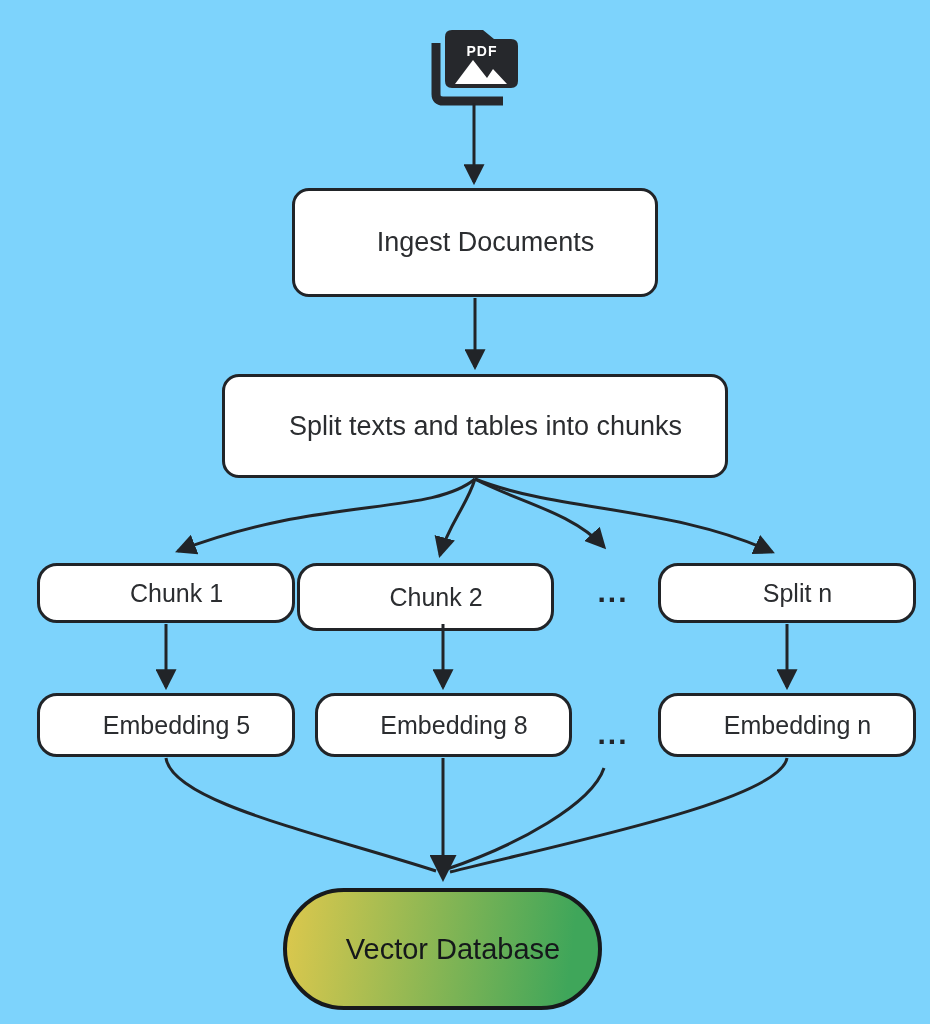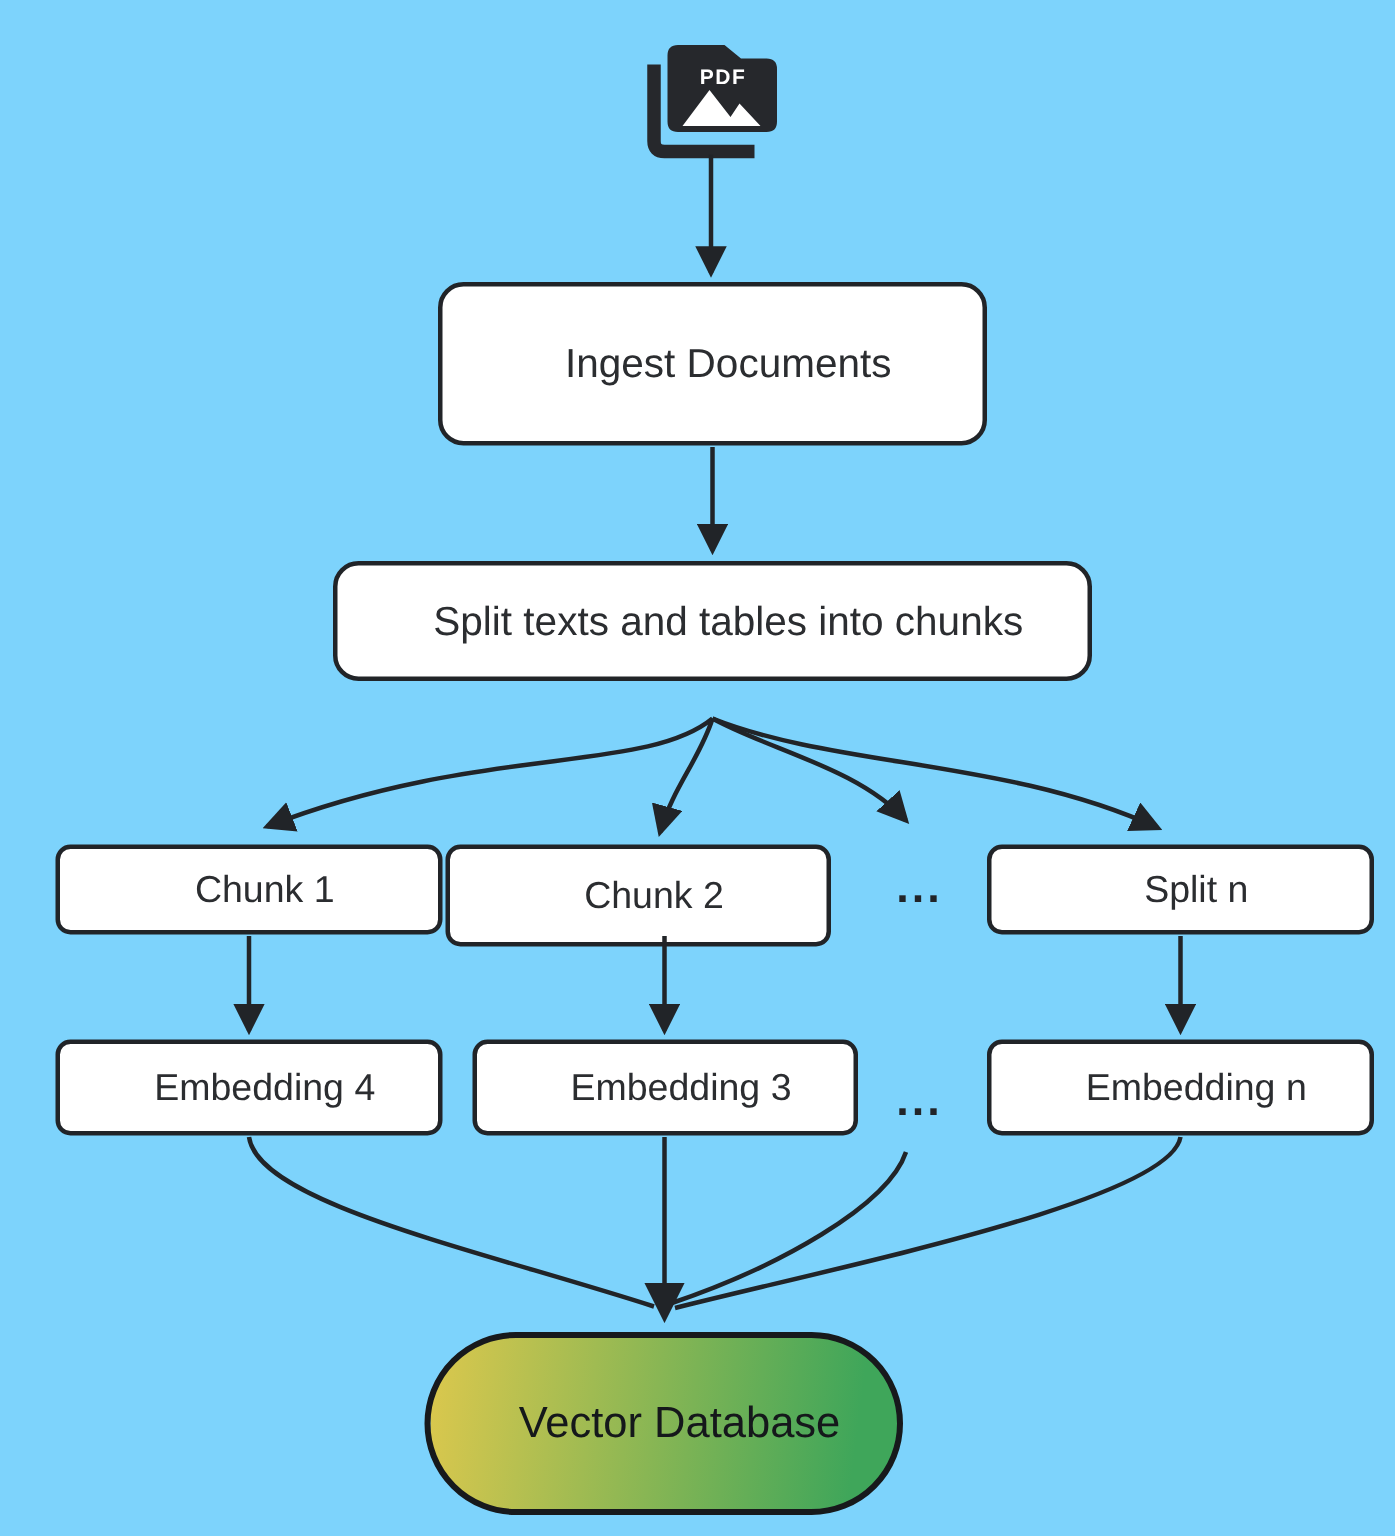--- a/index.html
+++ b/index.html
@@ -30,21 +30,21 @@
     position:absolute;z-index:2;
     display:flex;align-items:center;justify-content:center;
     background:var(--box-bg);
     border:3px solid var(--stroke);
     color:var(--text);
     box-sizing:border-box;
     text-align:left;
     padding-left:21px;
   }
   .node-lg{border-radius:17px;font-size:27px;border-width:3.5px;}
-  .node-sm{border-radius:10px;font-size:25px;}
+  .node-sm{border-radius:20px;font-size:25px;}
   .pill{
     border-radius:999px;
     border:4px solid #17191c;
     font-size:29px;font-weight:500;
     color:var(--pill-text);
     background:linear-gradient(97deg,var(--pill-gradient-start) 0%,var(--pill-gradient-end) 90%);
   }
   .dots{
     position:absolute;z-index:2;
     width:34px;text-align:center;
@@ -92,40 +92,40 @@
     <path class="arrow" d="M 166 758 C 172 802, 318 833, 436 871"></path>
     <path class="arrow" d="M 604 768 C 592 804, 518 845, 447 869"></path>
     <path class="arrow" d="M 787 758 C 780 800, 565 843, 450 872"></path>
     <path class="arrow" marker-end="url(#ahBig)" d="M 443 758 L 443 878"></path>
   </svg>
 
   <div class="node node-lg" style="left:292px;top:188px;width:366px;height:109px;">
     <span>Ingest Documents</span>
   </div>
 
-  <div class="node node-lg" style="left:222px;top:374px;width:506px;height:80px;">
+  <div class="node node-lg" style="left:222px;top:374px;width:506px;height:104px;">
     <span>Split texts and tables into chunks</span>
   </div>
 
   <div class="node node-sm" style="left:37px;top:563px;width:258px;height:60px;">
     <span>Chunk 1</span>
   </div>
   <div class="node node-sm" style="left:297px;top:563px;width:257px;height:68px;">
     <span>Chunk 2</span>
   </div>
   <div class="dots" style="left:596px;top:577px;">...</div>
   <div class="node node-sm" style="left:658px;top:563px;width:258px;height:60px;">
     <span>Split n</span>
   </div>
 
   <div class="node node-sm" style="left:37px;top:693px;width:258px;height:64px;">
-    <span>Embedding 4</span>
+    <span>Embedding 5</span>
   </div>
   <div class="node node-sm" style="left:315px;top:693px;width:257px;height:64px;">
-    <span>Embedding 3</span>
+    <span>Embedding 8</span>
   </div>
   <div class="dots" style="left:596px;top:719px;">...</div>
   <div class="node pill" style="left:283px;top:888px;width:319px;height:122px;">
     <span>Vector Database</span>
   </div>
 
   <div class="node node-sm" style="left:658px;top:693px;width:258px;height:64px;">
     <span>Embedding n</span>
   </div>
 

